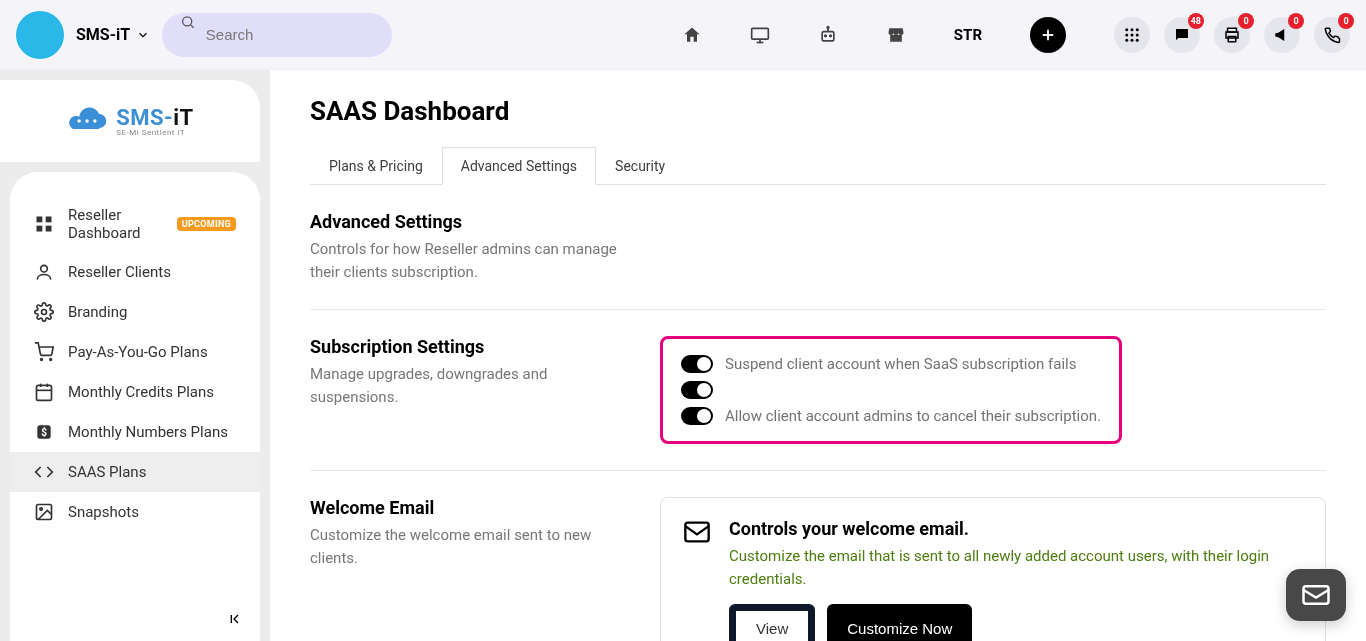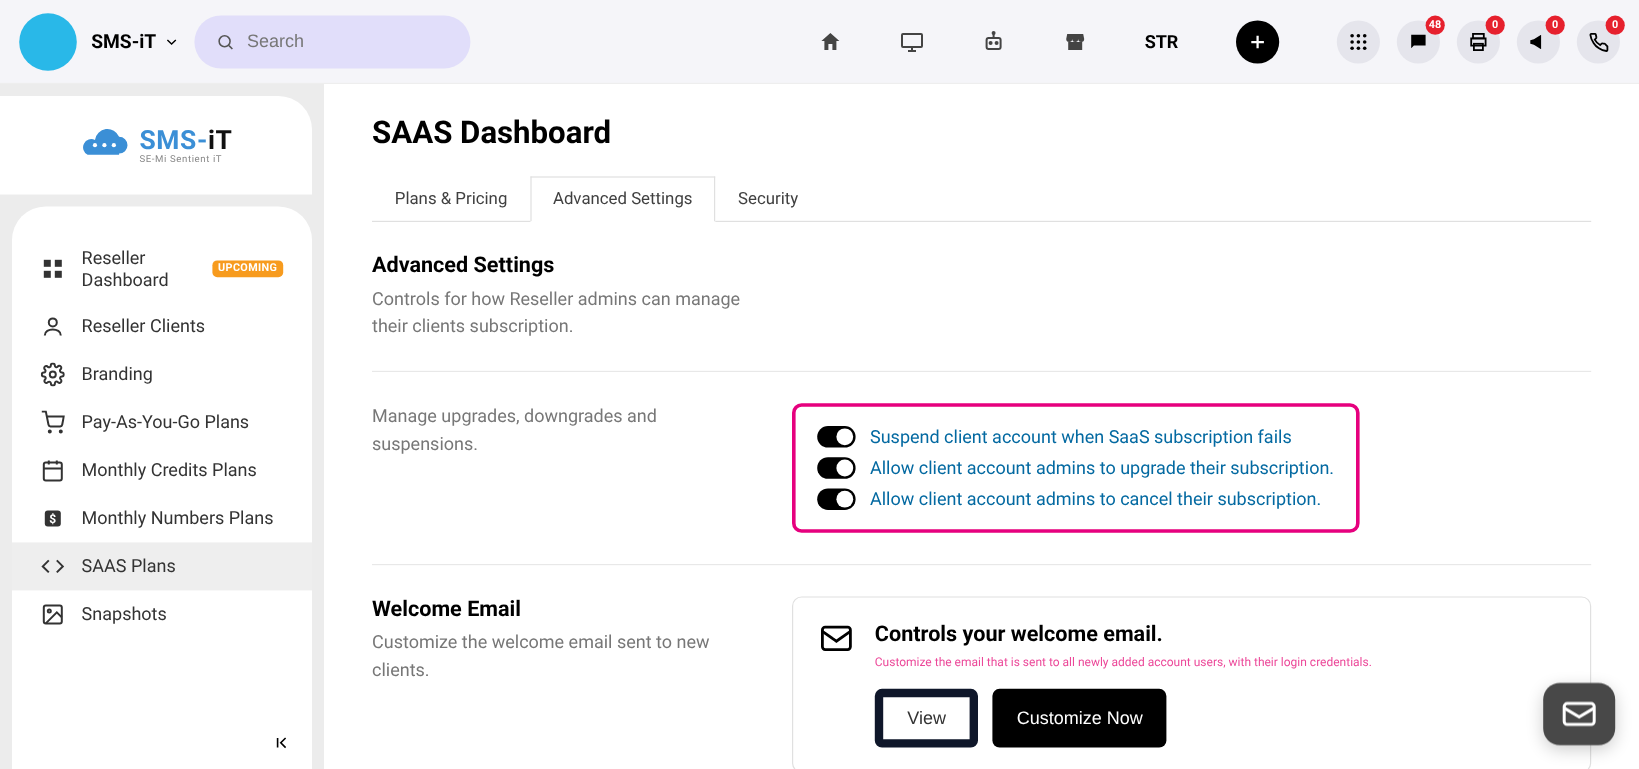--- a/index.html
+++ b/index.html
@@ -32,21 +32,20 @@
   display: flex;
   align-items: center;
   font-weight: 700;
   font-size: 16px;
   gap: 6px;
   cursor: pointer;
 }
 .chevron-down-svg { width: 14px; height: 14px; }
 .search-wrap {
   display: flex;
-  align-items: center;
   background: #e1defa;
   border-radius: 999px;
   height: 44px;
   padding: 0 18px;
   width: 230px;
   gap: 10px;
 }
 .search-wrap input {
   border: none;
   outline: none;
@@ -242,21 +241,21 @@
   padding: 12px 18px;
   display: inline-block;
 }
 
 .toggle-row {
   display: flex;
   align-items: flex-start;
   gap: 12px;
   padding: 4px 0;
   font-size: 15px;
-  color: #0369a1;
+  color: #737373;
 }
 .toggle {
   width: 32px;
   height: 18px;
   background: #000;
   border-radius: 999px;
   position: relative;
   cursor: pointer;
   flex-shrink: 0;
 }
@@ -273,21 +272,21 @@
 
 .welcome-card {
   border: 1px solid #e0e0e0;
   border-radius: 8px;
   padding: 20px 22px;
   display: flex;
   gap: 18px;
 }
 .welcome-card .envelope svg { width: 28px; height: 28px; }
 .welcome-card h4 { font-size: 18px; font-weight: 700; margin-bottom: 6px; }
-.welcome-card p { font-size: 10px; color: #ec4899; line-height: 1.5; margin-bottom: 14px; }
+.welcome-card p { font-size: 15px; color: #4d7c0f; line-height: 1.5; margin-bottom: 14px; }
 .btn-row { display: flex; gap: 12px; }
 .btn {
   padding: 9px 20px;
   border-radius: 6px;
   font-size: 15px;
   cursor: pointer;
 }
 .btn-outline { border: 7px solid #0f172a; background: #fff; color: #333; }
 .btn-dark { border: none; background: #000; color: #fff; font-weight: 500; }
 
@@ -512,31 +511,31 @@
     <div class="section">
       <div class="section-left">
         <h3>Advanced Settings</h3>
         <p>Controls for how Reseller admins can manage their clients subscription.</p>
       </div>
       <div class="section-right"></div>
     </div>
 
     <div class="section">
       <div class="section-left">
+        <h3>Subscription Settings</h3>
         <p>Manage upgrades, downgrades and suspensions.</p>
       </div>
       <div class="section-right">
         <div class="highlight-box">
           <div class="toggle-row">
             <div class="toggle"></div>
             <span>Suspend client account when SaaS subscription fails</span>
           </div>
           <div class="toggle-row">
             <div class="toggle"></div>
-            <span>Allow client account admins to upgrade their subscription.</span>
           </div>
           <div class="toggle-row">
             <div class="toggle"></div>
             <span>Allow client account admins to cancel their subscription.</span>
           </div>
         </div>
       </div>
     </div>
 
     <div class="section" style="border-bottom:none;">

